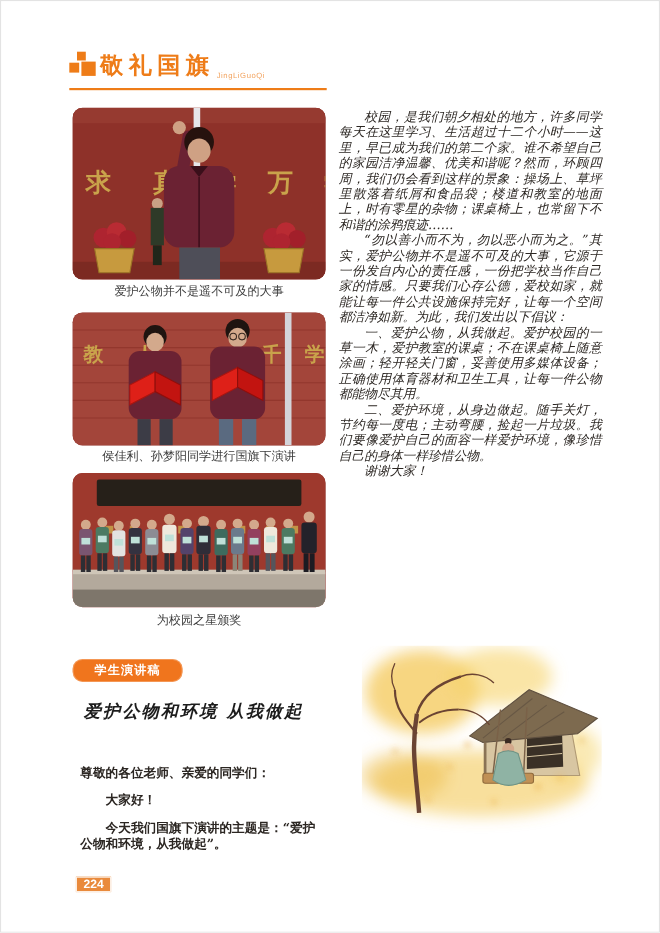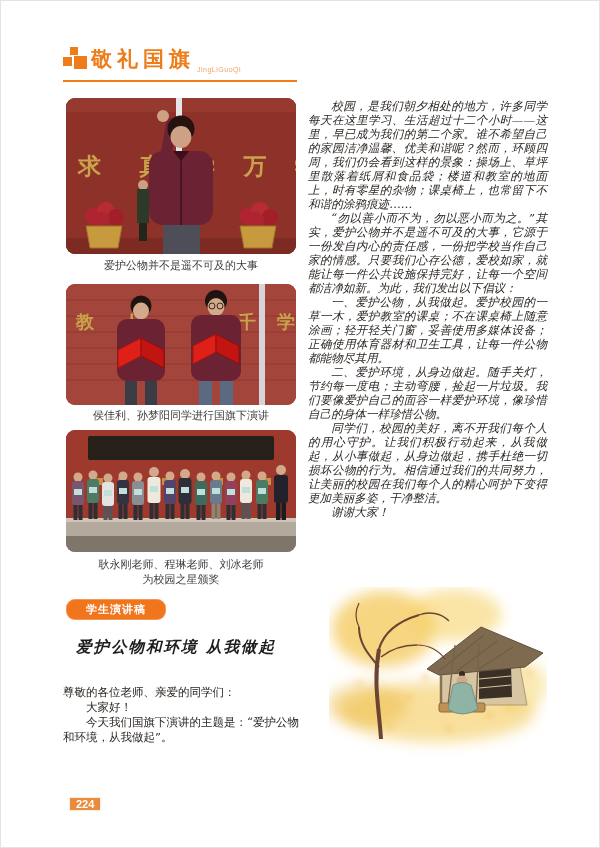--- a/index.html
+++ b/index.html
@@ -22,21 +22,21 @@
   .photo svg{display:block;}
   .caption{position:absolute;left:65px;width:230px;text-align:center;font-size:11px;color:#3c3c3c;line-height:15px;}
   
   .badge{position:absolute;left:65px;top:598px;background:#f0751d;color:#ffffff;font-size:11px;font-weight:bold;
     padding:3px 20px;border-radius:9px;letter-spacing:1px;box-shadow:inset 0 0 0 1px rgba(255,255,255,.25);}
   .speech-title{position:absolute;left:50px;top:636px;width:250px;text-align:center;
     font-family:"DejaVu Serif","Liberation Serif",serif;font-style:italic;font-weight:bold;
     font-size:15.5px;color:#1c1c1c;letter-spacing:2px;}
   .speech-body{position:absolute;left:62px;top:684px;width:236px;
     font-family:"DejaVu Serif","Liberation Serif",serif;font-size:11.5px;line-height:15px;color:#2b2622;}
-  .speech-body p{margin:0;}
+  .speech-body p{margin:10px;font-weight:bold;}
   .speech-body p.ind{text-indent:2em;}
   
   .article{position:absolute;left:307px;top:98px;width:239px;
     font-family:"DejaVu Serif","Liberation Serif",serif;font-size:11.6px;line-height:14px;
     color:#2b2622;text-align:justify;font-style:italic;}
   .article p{margin:0;text-indent:2em;}
   
   .illustration{position:absolute;left:328px;top:586px;width:218px;height:198px;}
   
   .page-num{position:absolute;left:68px;top:796px;background:#e98a3c;color:#ffffff;
@@ -242,38 +242,36 @@
         <g transform="translate(215,-4)">
             <circle cx="0" cy="44" r="5" fill="#d3a98c"></circle>
             <rect x="-7" y="49" width="14" height="28" rx="3" fill="#23222a"></rect>
             <rect x="-5" y="77" width="4.5" height="17" fill="#1c1b22"></rect>
             <rect x="0.5" y="77" width="4.5" height="17" fill="#1c1b22"></rect>
           </g>
       </g>
     </svg>
   </div>
   <div class="caption" style="top:556px;">
-    <div>耿永刚老师、程琳老师、刘冰老师</div>
     <div>为校园之星颁奖</div>
   </div>
 
   <div class="badge">学生演讲稿</div>
   <div class="speech-title">爱护公物和环境 从我做起</div>
   <div class="speech-body">
     <p>尊敬的各位老师、亲爱的同学们：</p>
     <p class="ind">大家好！</p>
     <p class="ind">今天我们国旗下演讲的主题是：“爱护公物和环境，从我做起”。</p>
   </div>
 
   <div class="article">
     <p>校园，是我们朝夕相处的地方，许多同学每天在这里学习、生活超过十二个小时——这里，早已成为我们的第二个家。谁不希望自己的家园洁净温馨、优美和谐呢？然而，环顾四周，我们仍会看到这样的景象：操场上、草坪里散落着纸屑和食品袋；楼道和教室的地面上，时有零星的杂物；课桌椅上，也常留下不和谐的涂鸦痕迹……</p>
     <p>“勿以善小而不为，勿以恶小而为之。”其实，爱护公物并不是遥不可及的大事，它源于一份发自内心的责任感，一份把学校当作自己家的情感。只要我们心存公德，爱校如家，就能让每一件公共设施保持完好，让每一个空间都洁净如新。为此，我们发出以下倡议：</p>
     <p>一、爱护公物，从我做起。爱护校园的一草一木，爱护教室的课桌；不在课桌椅上随意涂画；轻开轻关门窗，妥善使用多媒体设备；正确使用体育器材和卫生工具，让每一件公物都能物尽其用。</p>
     <p>二、爱护环境，从身边做起。随手关灯，节约每一度电；主动弯腰，捡起一片垃圾。我们要像爱护自己的面容一样爱护环境，像珍惜自己的身体一样珍惜公物。</p>
-    <p>同学们，校园的美好，离不开我们每个人的用心守护。让我们积极行动起来，从我做起，从小事做起，从身边做起，携手杜绝一切损坏公物的行为。相信通过我们的共同努力，让美丽的校园在我们每个人的精心呵护下变得更加美丽多姿，干净整洁。</p>
     <p>谢谢大家！</p>
   </div>
 
   <div class="illustration">
     <svg width="218" height="198" viewBox="0 0 218 198">
       <defs>
         <filter id="soft" x="-40%" y="-40%" width="180%" height="180%">
             <feGaussianBlur stdDeviation="7"></feGaussianBlur>
           </filter>
         <filter id="soft2" x="-40%" y="-40%" width="180%" height="180%">

